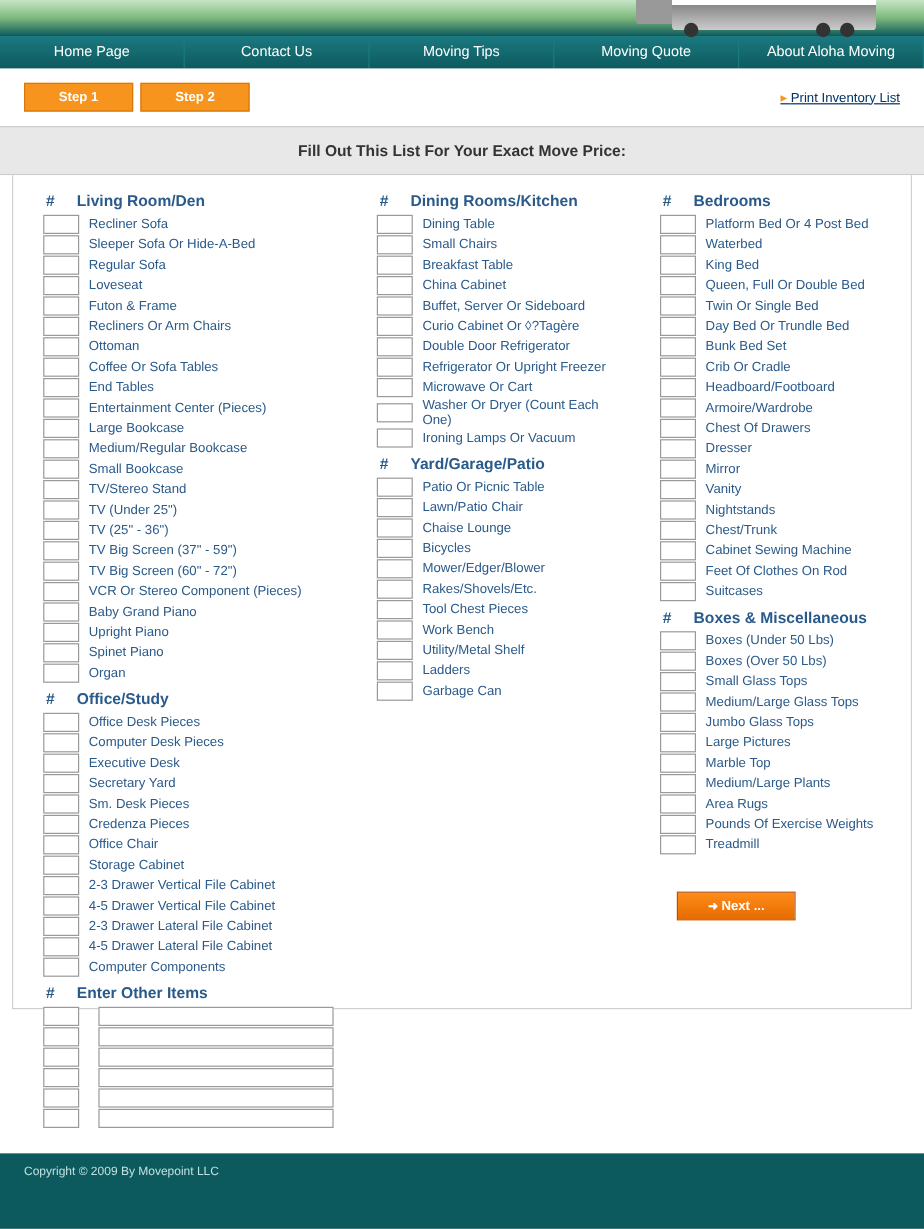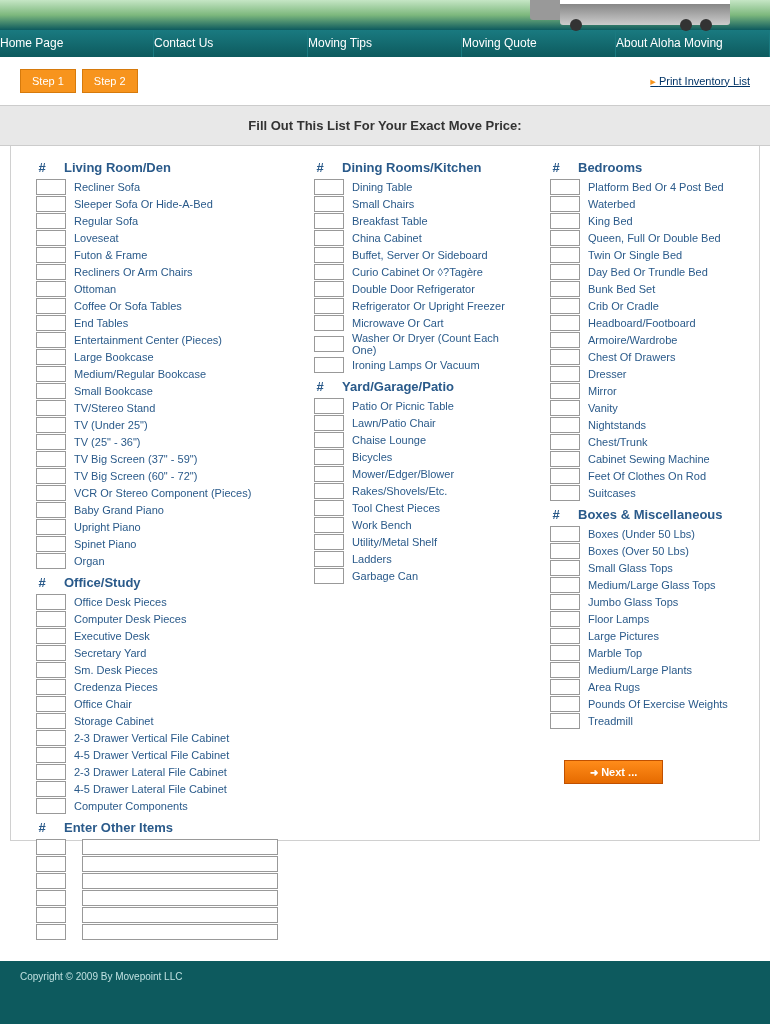--- a/index.html
+++ b/index.html
@@ -2,24 +2,24 @@
 <html><head>
 <meta charset="utf-8">
 <style>
 body{margin:0;padding:0;font-family:Verdana,Geneva,sans-serif;font-size:11px;background:#0d5a5e;color:#333}
 .outer{width:770px;margin:0 auto;background:#0d5a5e}
 .header-area{height:30px;background:linear-gradient(to bottom,#c5e6c5 0%,#7db87d 50%,#0d5a5e 100%);position:relative}
 .truck{position:absolute;right:40px;top:-10px;width:170px;height:35px;background:linear-gradient(to bottom,#fff 40%,#888 41%,#ccc 100%);border-radius:3px}
 .truck::before{content:"";position:absolute;left:-30px;top:5px;width:30px;height:25px;background:#999;border-radius:3px 0 0 3px}
 .truck::after{content:"";position:absolute;bottom:-6px;left:10px;width:12px;height:12px;background:#333;border-radius:50%;box-shadow:110px 0 0 #333,130px 0 0 #333}
 .nav{display:flex;background:linear-gradient(to bottom,#1a7a80 0%,#0d5a5e 100%);height:27px}
-.nav-item{flex:1;line-height:27px;color:#fff;font-size:12px;border-right:1px solid #1a7a80;cursor:pointer}
+.nav-item{flex:1;text-align:center;line-height:27px;color:#fff;font-size:12px;border-right:1px solid #1a7a80;cursor:pointer}
 .main{background:#fff;padding:0;position:relative}
 .steps-bar{padding:12px 20px;display:flex;align-items:center}
-.step-btn{background:#f7941d;color:#fff;padding:5px 11px;font-size:11px;font-weight:normal;margin-right:6px;border:1px solid #d67a0c;cursor:pointer}
+.step-btn{background:#f7941d;color:#fff;padding:5px 28px;font-size:11px;font-weight:bold;margin-right:6px;border:1px solid #d67a0c;cursor:pointer}
 .print-link{margin-left:auto;color:#003366;text-decoration:underline;font-size:11px;cursor:pointer}
 .print-link::before{content:"▸ ";color:#f7941d}
 .title-bar{background:#e8e8e8;text-align:center;padding:12px;font-weight:bold;font-size:13px;border-top:1px solid #ccc;border-bottom:1px solid #ccc}
 .form-area{padding:8px 20px 20px;position:relative;background:#fff}
 .form-area::before{content:"";position:absolute;top:0;right:10px;bottom:120px;left:10px;border:1px solid #d0d0d0;border-top:none;pointer-events:none}
 .columns{display:flex;gap:20px;position:relative;z-index:1}
 .col{flex:1}
 .section-header{display:flex;align-items:center;margin:6px 0 4px}
 .hash{color:#2a5a8a;font-weight:bold;font-size:13px;width:44px;text-align:center}
 .section-title{color:#2a5a8a;font-weight:bold;font-size:13px}
@@ -434,24 +434,20 @@
             <div class="row">
               <input class="qty" style="">
               <span class="item-label">Medium/Large Glass Tops</span>
             </div>
             <div class="row">
               <input class="qty" style="">
               <span class="item-label">Jumbo Glass Tops</span>
             </div>
             <div class="row">
               <input class="qty" style="">
-              <span class="item-label">Floor Lamps</span>
-            </div>
-            <div class="row">
-              <input class="qty" style="">
               <span class="item-label">Large Pictures</span>
             </div>
             <div class="row">
               <input class="qty" style="">
               <span class="item-label">Marble Top</span>
             </div>
             <div class="row">
               <input class="qty" style="">
               <span class="item-label">Medium/Large Plants</span>
             </div>

